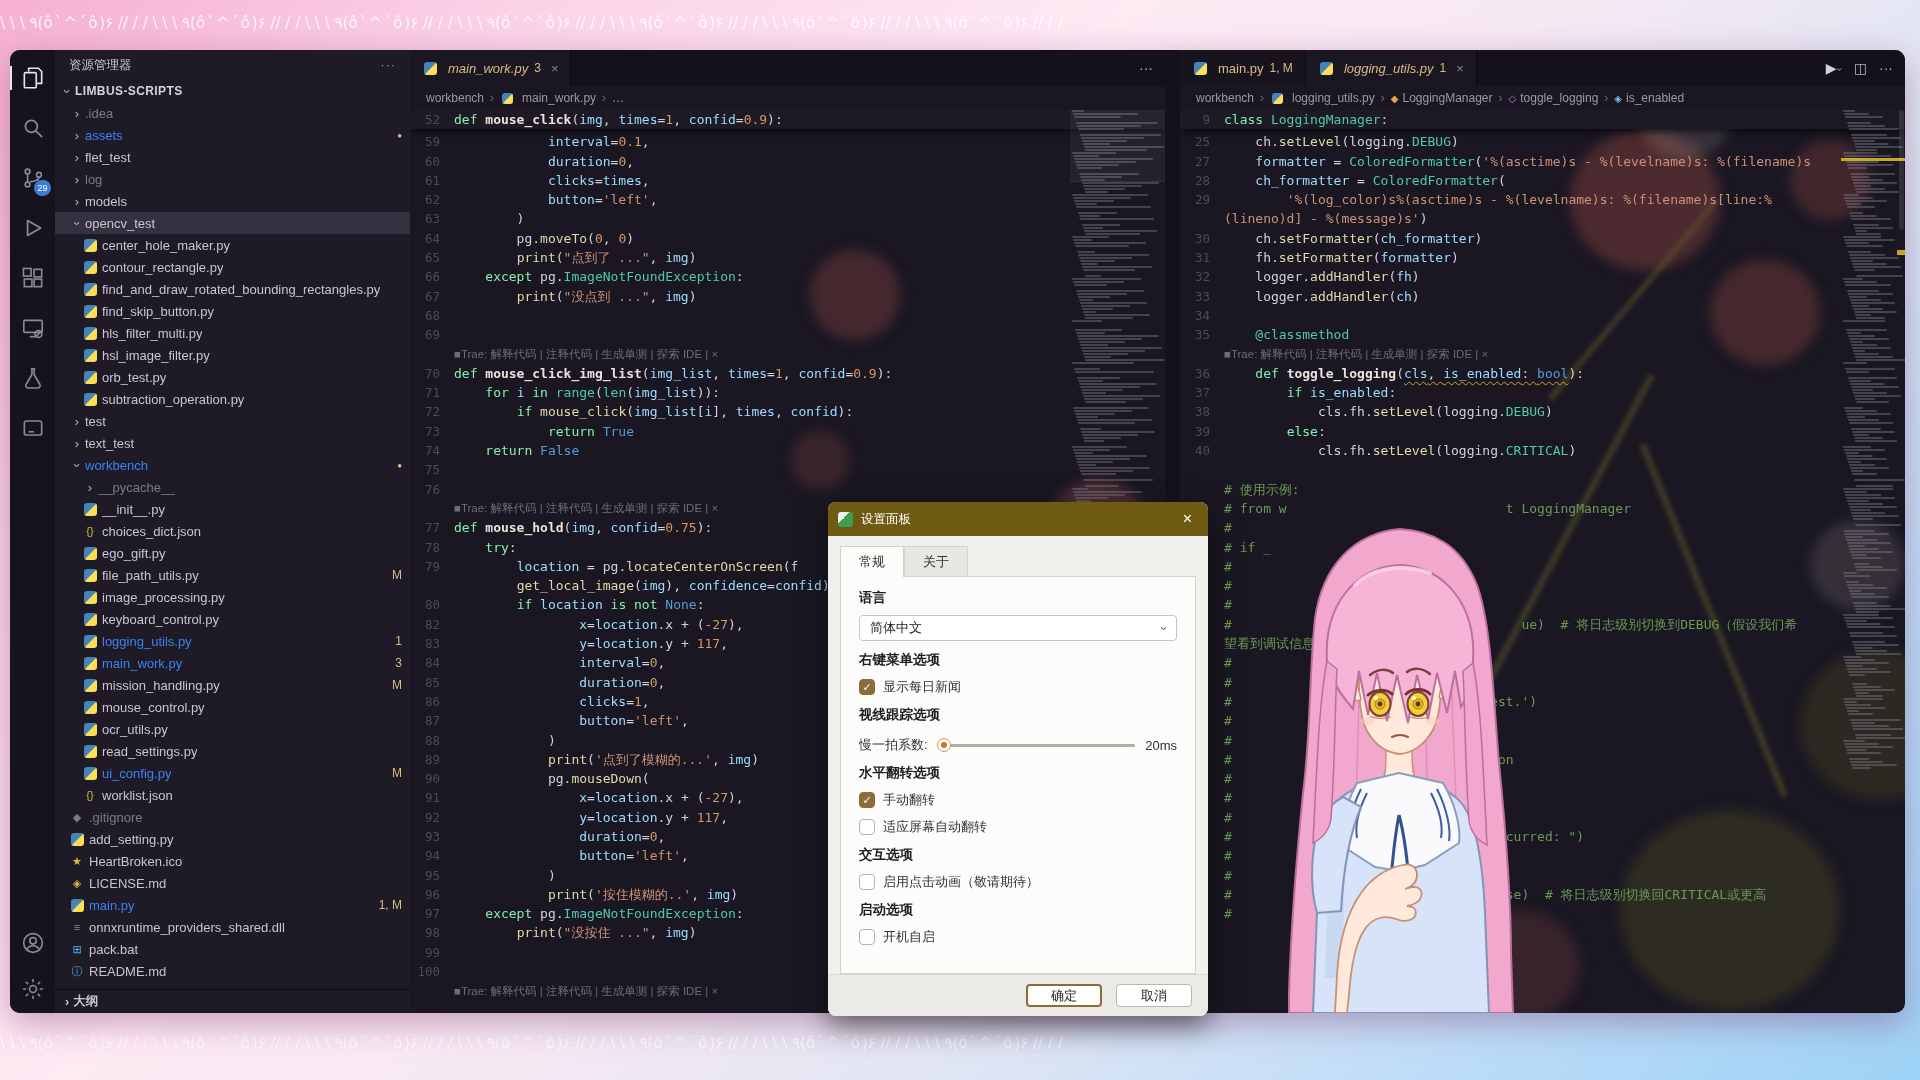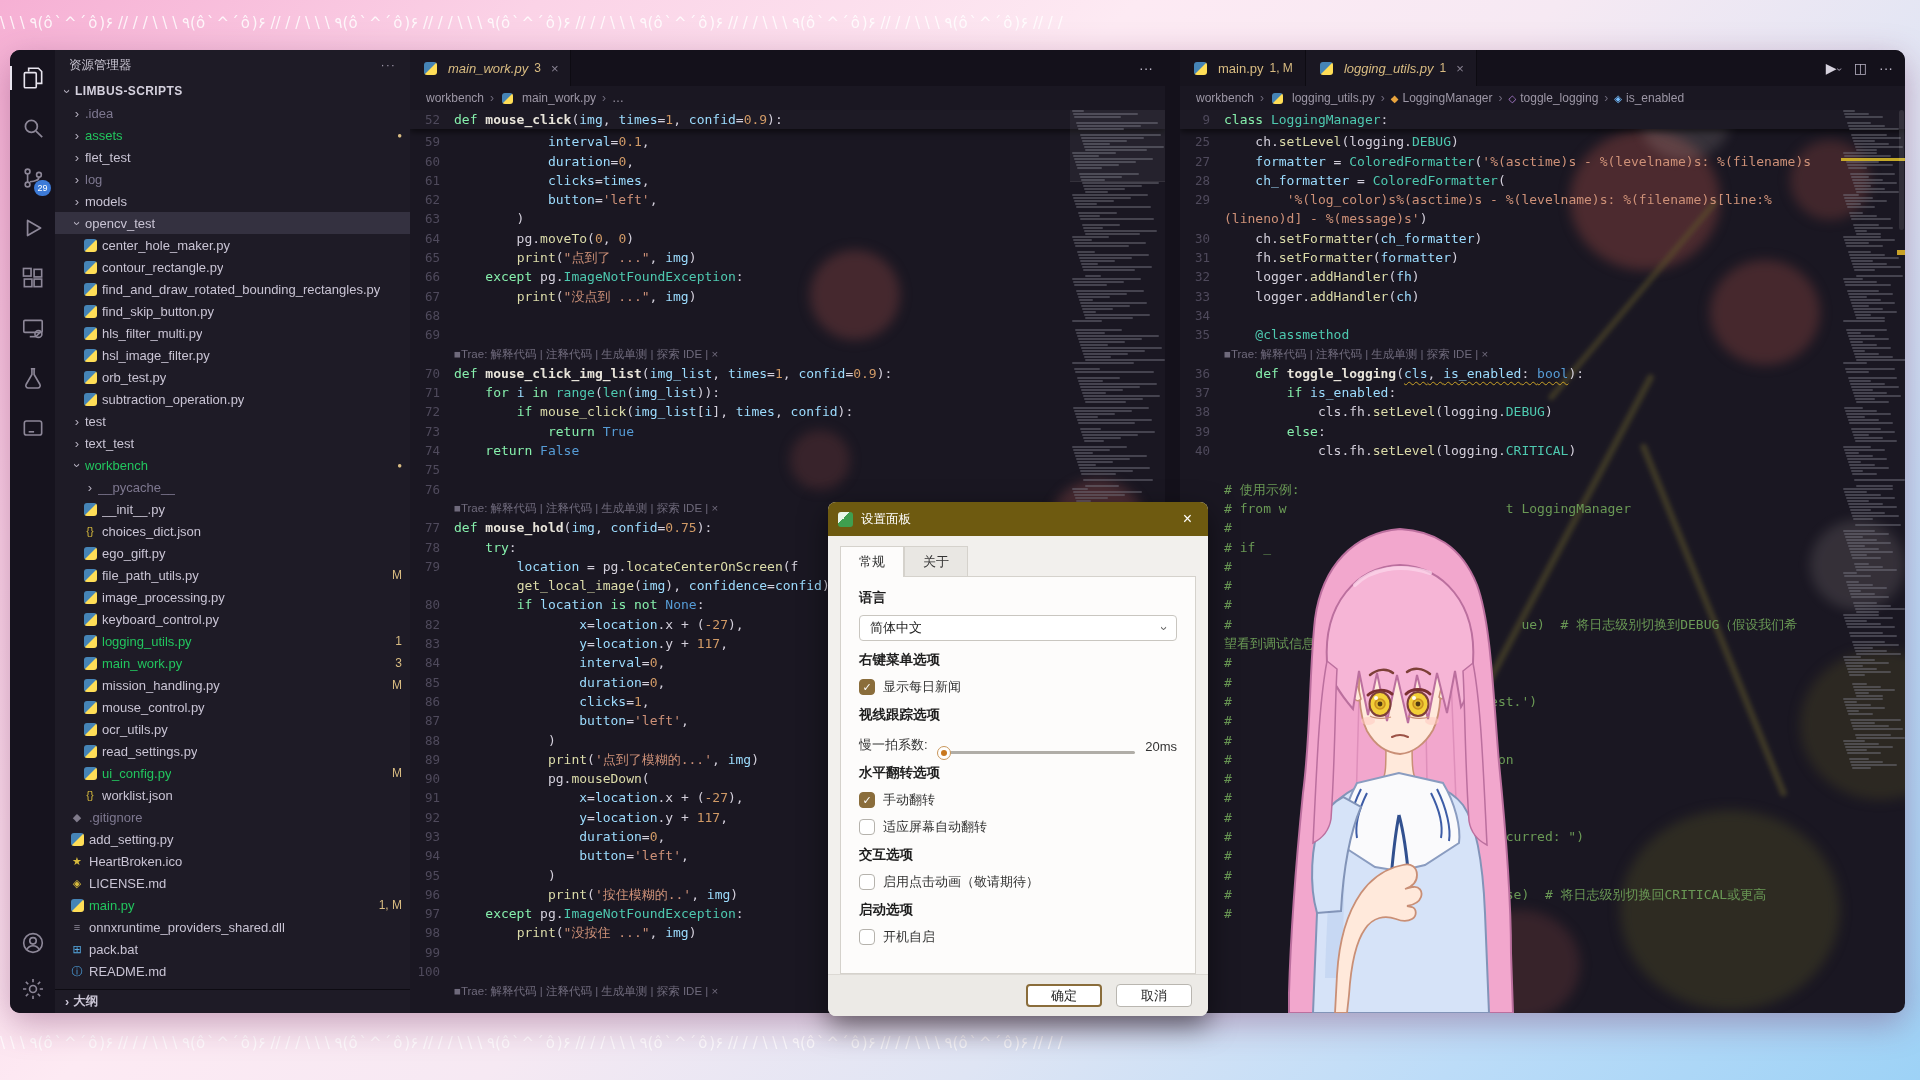--- a/index.html
+++ b/index.html
@@ -33,21 +33,21 @@
   .sb-menu { color:#9d97a8; cursor:pointer; letter-spacing:1px; }
   .tree { flex:none; overflow:hidden; }
   .trow { height:22px; display:flex; align-items:center; font-size:13px; color:#c9c4d4; cursor:pointer; padding-right:8px; position:relative; }
   .trow.selected { background:#343140; }
   .trow .chev { width:16px; text-align:center; color:#b5b0bf; font-size:13px; flex:none; display:inline-block; }
   .chev.open { transform:rotate(90deg); }
   .trow .ficon { width:16px; text-align:center; font-size:11px; flex:none; margin-right:4px; }
   .pyicon { width:13px; height:13px; border-radius:3px; background:linear-gradient(135deg,#4584b6 49%,#ffde57 51%); flex:none; margin:0 5px 0 2px; }
   .trow .lbl { white-space:nowrap; overflow:hidden; text-overflow:ellipsis; }
   .trow.dim .lbl { color:#7e7890; }
-  .trow.gold .lbl { color:#22c55e; }
+  .trow.gold .lbl { color:#3b82f6; }
   .trow.root .lbl { font-weight:bold; color:#d5d1de; font-size:12px; letter-spacing:.4px; }
   .tbadge { margin-left:auto; color:#d9bc82; font-size:12px; flex:none; padding-left:6px; }
   .tdot { margin-left:auto; color:#d9bc82; font-size:8px; flex:none; }
   .outline-row { margin-top:auto; height:24px; border-top:1px solid #0d0b12; display:flex; align-items:center; gap:4px;
     color:#c9c4d4; font-size:12.5px; font-weight:bold; padding:0 10px; cursor:pointer; flex:none; }
 
   
   .editor { position:relative; display:flex; flex-direction:column; z-index:1; min-width:0; }
   #ed-right { flex:1; }
   .sash { width:15px; background:#14111b; flex:none; cursor:col-resize; z-index:2; }
@@ -97,21 +97,21 @@
   .dlg-panel { flex:1; border:1px solid #d5d2cc; background:#fdfcfb; margin-top:-1px; padding:10px 18px 8px; overflow:hidden; }
   .sec-title { font-size:13.5px; font-weight:bold; color:#1e1e1e; margin:10px 0 8px; }
   .sec-title:first-child { margin-top:2px; }
   .select-box { height:26px; border:1px solid #c9c6c0; border-radius:4px; background:#fff; display:flex; align-items:center;
     padding:0 10px; font-size:13px; color:#222; cursor:pointer; margin-bottom:4px; }
   .select-box .sel-chev { margin-left:auto; transform:rotate(90deg); color:#666; font-size:13px; }
   .cb-row { display:flex; align-items:center; gap:8px; margin:9px 0; font-size:13px; color:#333; cursor:pointer; }
   .cb { width:16px; height:16px; border-radius:4px; border:1px solid #b5b2ac; background:#fff; flex:none;
     display:flex; align-items:center; justify-content:center; font-size:11px; color:#fff; }
   .cb.checked { background:#8a6d3b; border-color:#8a6d3b; }
-  .slider-row { display:flex; align-items:flex-end; gap:10px; margin:12px 0 6px; font-size:13px; color:#333; }
+  .slider-row { display:flex; align-items:center; gap:10px; margin:12px 0 6px; font-size:13px; color:#333; }
   .slider-track { position:relative; flex:1; height:3px; background:#b0ada7; border-radius:2px; cursor:pointer; }
   .slider-handle { position:absolute; top:50%; left:3%; transform:translate(-50%,-50%); width:14px; height:14px;
     border-radius:50%; background:#fff; border:1px solid #c9965a; display:flex; align-items:center; justify-content:center; }
   .slider-handle::after { content:""; width:6px; height:6px; border-radius:50%; background:#c9781e; }
   .dlg-footer { flex:none; height:42px; background:#eceae6; border-top:1px solid #dcd9d4; border-radius:0 0 8px 8px;
     display:flex; align-items:center; justify-content:flex-end; gap:14px; padding:0 16px; }
   .btn { min-width:76px; height:23px; border-radius:4px; background:#fff; font-size:13px; color:#222;
     display:flex; align-items:center; justify-content:center; cursor:pointer; }
   .btn.primary { border:2px solid #8a6d3b; }
   .btn.plain { border:1px solid #b9b6b0; }

